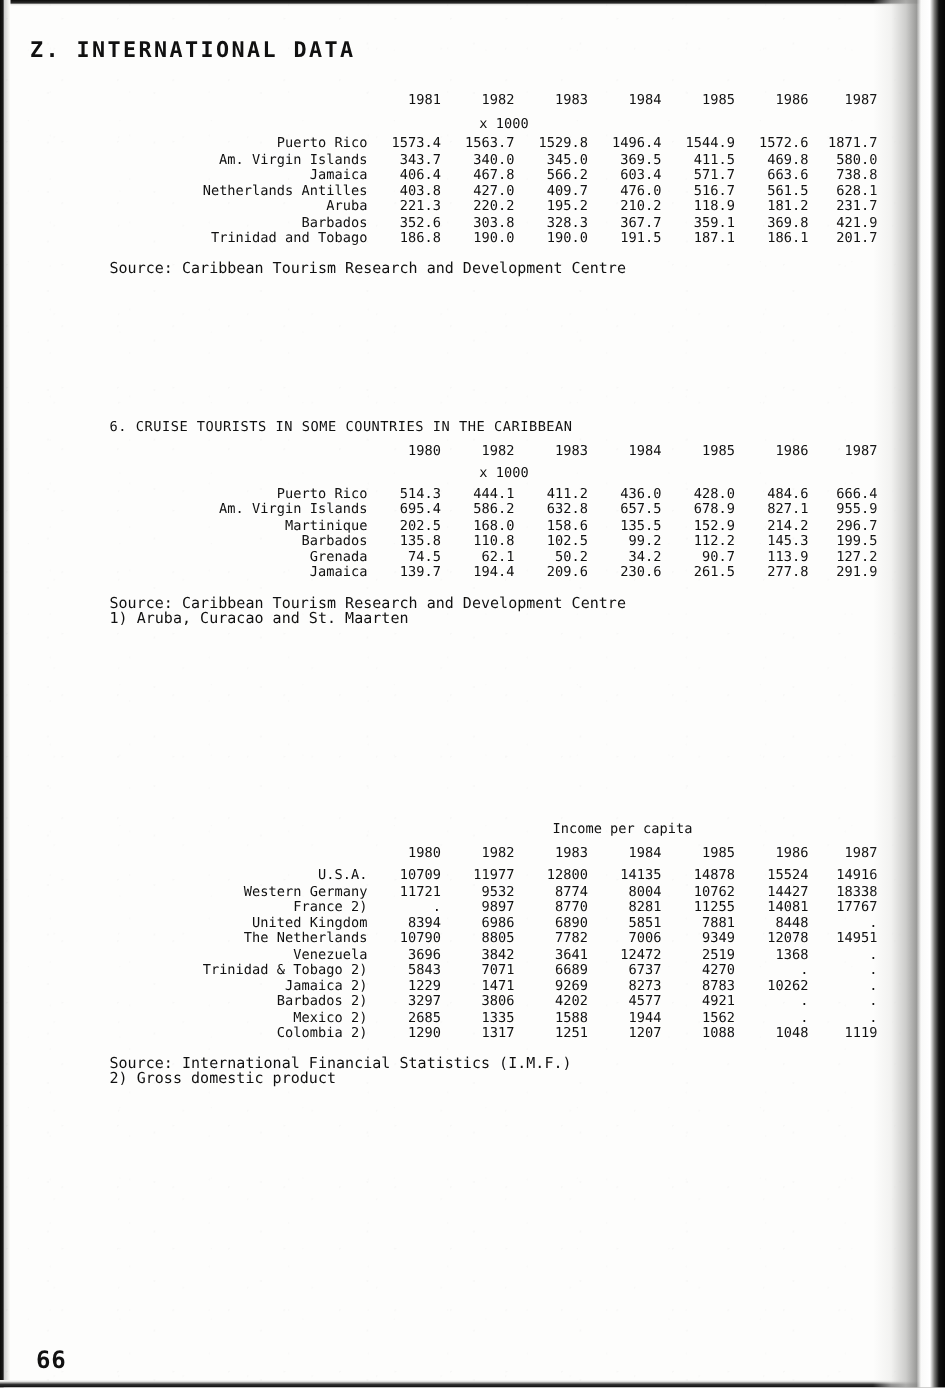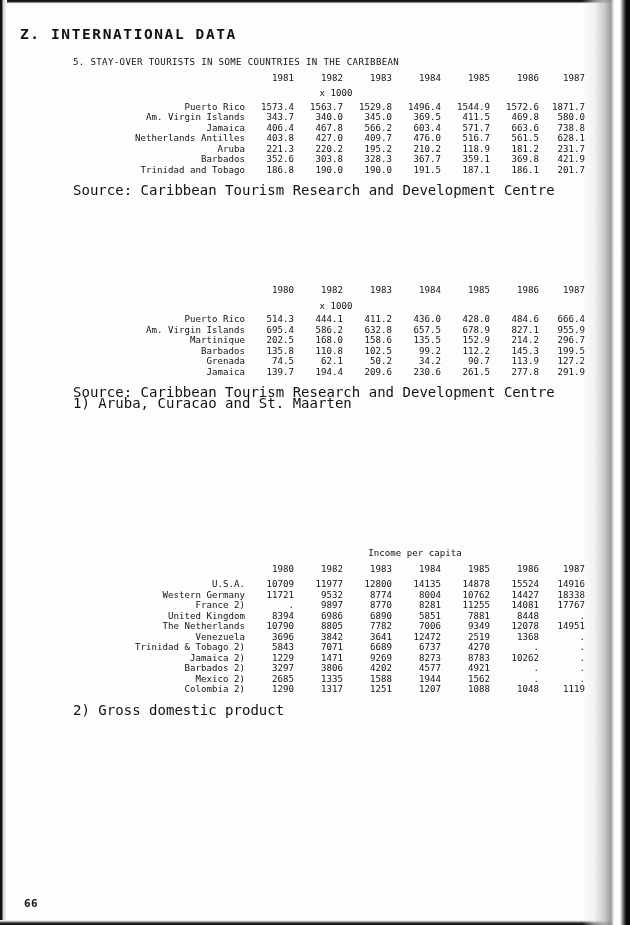--- a/index.html
+++ b/index.html
@@ -127,21 +127,21 @@
     text-align: center;
     font-size: 9.1px;
     line-height: 10.5px;
     white-space: pre;
     padding-left: 14px;
   }
   .gap-sm { height: 5px; }
   .gap-xs { height: 3px; }
 
   .note {
-    font-size: 14px;
+    font-size: 10px;
     line-height: 10.6px;
     white-space: pre;
   }
 
   .spanhdr {
     font-size: 9.1px;
     line-height: 10.5px;
     text-align: center;
     white-space: pre;
   }
@@ -152,21 +152,21 @@
   }
   .span-rule {
     margin-left: 172px;
     width: 340px;
   }
 
   .folio {
     position: absolute;
     left: 24px;
     top: 897px;
-    font-size: 11px;
+    font-size: 16px;
     font-weight: bold;
     letter-spacing: 0.5px;
   }
 
   
   #grain {
     position: absolute;
     inset: 0;
     pointer-events: none;
     opacity: 0.05;
@@ -185,21 +185,20 @@
 <div id="page">
   <div id="edge-top"></div>
   <div id="edge-left"></div>
   <div id="edge-bottom"></div>
 
   <div id="content">
 
     <div class="page-title">Z. INTERNATIONAL DATA</div>
 
     <div class="block" id="block-5" style="top:57px;">
-      <div class="tbl-title">5. STAY-OVER TOURISTS IN SOME COUNTRIES IN THE CARIBBEAN</div>
       <div class="rule"></div>
       <table class="data">
         <colgroup>
           <col style="width:172px">
             <col style="width:49px">
             <col style="width:49px">
             <col style="width:49px">
           <col style="width:49px">
             <col style="width:49px">
             <col style="width:49px">
@@ -304,20 +303,21 @@
             <td class="num">201.7</td>
           </tr>
         </tbody>
       </table>
       <div class="rule"></div>
       <div class="gap-sm"></div>
       <div class="note">Source: Caribbean Tourism Research and Development Centre</div>
     </div>
 
     <div class="block" id="block-6" style="top:280px;">
+      <div class="tbl-title">6. CRUISE TOURISTS IN SOME COUNTRIES IN THE CARIBBEAN</div>
       <div class="rule"></div>
       <table class="data">
         <colgroup>
           <col style="width:172px">
             <col style="width:49px">
             <col style="width:49px">
             <col style="width:49px">
           <col style="width:49px">
             <col style="width:49px">
             <col style="width:49px">
@@ -570,20 +570,21 @@
             <td class="num">1251</td>
             <td class="num">1207</td>
             <td class="num">1088</td>
             <td class="num">1048</td>
             <td class="num">1119</td>
           </tr>
         </tbody>
       </table>
       <div class="rule"></div>
       <div class="gap-sm"></div>
+      <div class="note">Source: International Financial Statistics (I.M.F.)</div>
       <div class="note">2) Gross domestic product</div>
     </div>
 
     <div class="folio">66</div>
   </div>
 
   <div id="grain"></div>
   <div id="edge-right"></div>
 </div>
 

